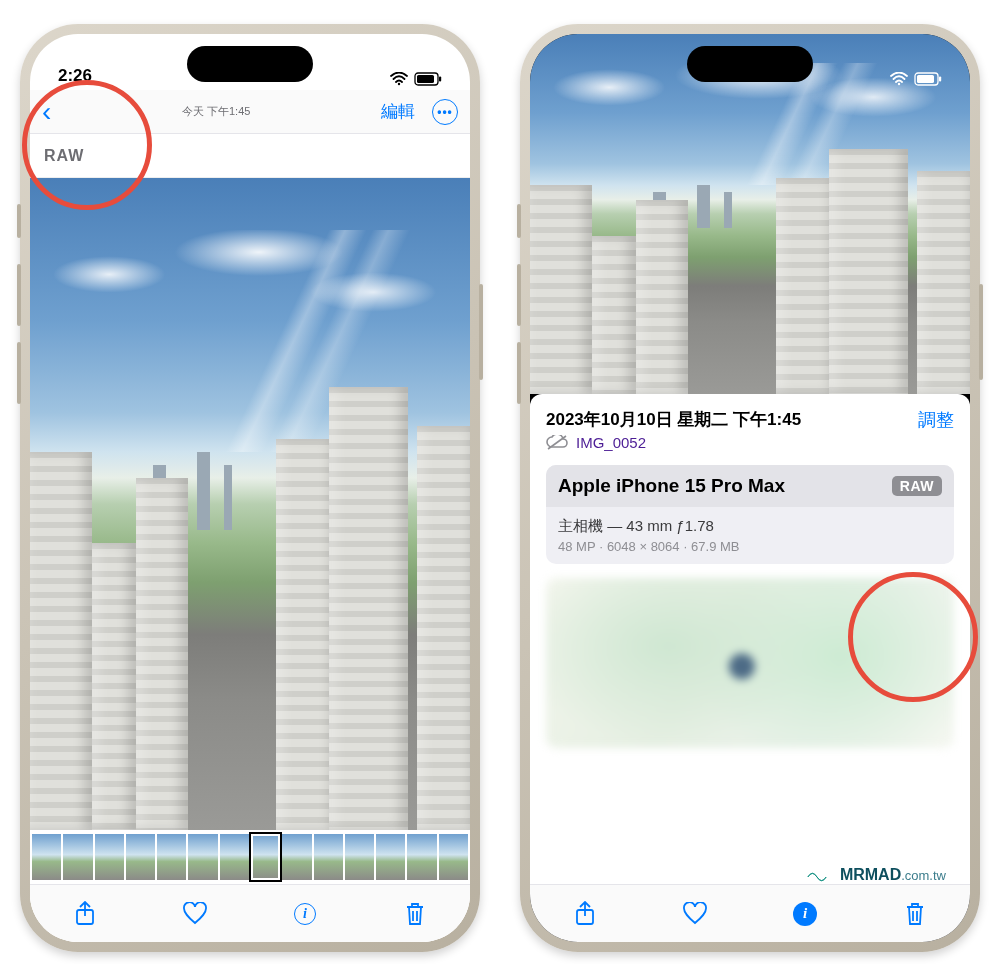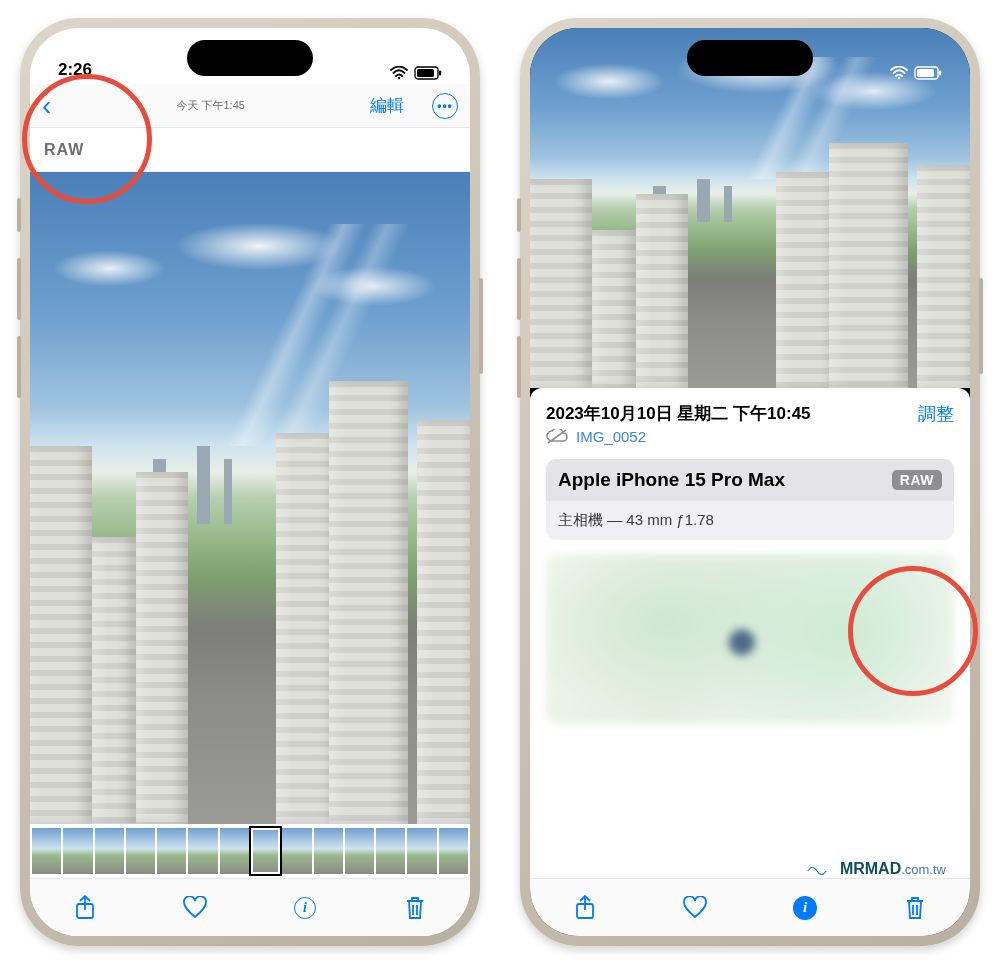--- a/index.html
+++ b/index.html
@@ -4,21 +4,21 @@
 <style>
   :root{
     --ios-blue:#007aff;
     --ios-gray:#8e8e93;
     --ios-light:#f2f2f7;
     --badge-gray:#8e8e93;
     --circle:#e74c3c;
   }
   *{box-sizing:border-box;margin:0;padding:0;font-family:-apple-system,"Helvetica Neue",Helvetica,Arial,sans-serif;}
   html,body{width:1000px;height:964px;background:#fff;}
-  .stage{position:relative;width:1000px;height:964px;display:flex;justify-content:space-between;padding:18px 20px;}
+  .stage{position:relative;width:1000px;height:964px;display:flex;justify-content:space-between;padding:24px 20px;}
   
   .phone{
     position:relative;width:460px;height:928px;border-radius:58px;
     background:linear-gradient(145deg,#dcd6ca,#b8b0a0);
     padding:10px;box-shadow:0 4px 10px rgba(0,0,0,.18);
   }
   .screen{
     position:relative;width:100%;height:100%;border-radius:48px;overflow:hidden;
     background:#fff;display:flex;flex-direction:column;
   }
@@ -35,21 +35,21 @@
   .status-icons{display:flex;gap:6px;align-items:center;}
   .wifi-svg,.batt-svg{display:block;}
   
   .navbar{
     height:44px;display:flex;align-items:center;justify-content:space-between;
     padding:0 12px;background:#fafafa;border-bottom:1px solid #e5e5ea;
   }
   .navbar .center{flex:1;text-align:center;line-height:1.2;}
   .title-main{font-size:15px;font-weight:600;color:#000;}
   .title-sub{font-size:11px;color:#6d6d72;}
-  .nav-right{display:flex;align-items:center;gap:28px;color:var(--ios-blue);font-size:17px;}
+  .nav-right{display:flex;align-items:center;gap:17px;color:var(--ios-blue);font-size:17px;}
   .back-chev{font-size:28px;color:var(--ios-blue);line-height:1;}
   .ellipsis{width:26px;height:26px;border:1.6px solid var(--ios-blue);border-radius:50%;display:flex;align-items:center;justify-content:center;font-weight:700;font-size:12px;color:var(--ios-blue);letter-spacing:1px;}
   
   .raw-bar{height:44px;background:#fff;display:flex;align-items:center;padding:0 14px;border-bottom:1px solid #eee;}
   .raw-text{font-size:16px;font-weight:600;color:#6d6d72;letter-spacing:1px;}
   
   .photo-area{flex:1;background:#fff;display:flex;flex-direction:column;}
   .main-photo{flex:1;}
   
   .city{width:100%;height:100%;background:
@@ -94,21 +94,21 @@
   .info-filled{width:24px;height:24px;border-radius:50%;background:var(--ios-blue);color:#fff;display:flex;align-items:center;justify-content:center;font-family:Georgia,serif;font-style:italic;font-weight:700;font-size:15px;}
   .info-outline{width:22px;height:22px;border-radius:50%;border:1.8px solid var(--ios-blue);color:var(--ios-blue);display:flex;align-items:center;justify-content:center;font-family:Georgia,serif;font-style:italic;font-weight:700;font-size:14px;}
   
   .screen-right{background:#000;}
   .screen-right .photo-top{height:360px;}
   .info-sheet{flex:1;background:#fff;border-top-left-radius:12px;border-top-right-radius:12px;display:flex;flex-direction:column;padding:14px 16px 0;gap:14px;}
   .caption-field{font-size:16px;color:#8e8e93;}
   .date-row{display:flex;justify-content:space-between;align-items:flex-start;}
   .date-main{font-size:17px;font-weight:700;color:#000;}
   .adjust-link{font-size:18px;color:var(--ios-blue);}
-  .file-row{display:flex;align-items:center;gap:8px;color:#3b82f6;font-size:15px;margin-top:2px;}
+  .file-row{display:flex;align-items:center;gap:8px;color:#4c1d95;font-size:15px;margin-top:2px;}
   .nosync-icon svg{display:block;}
   
   .cam-card{background:#efeff4;border-radius:10px;overflow:hidden;}
   .cam-head{display:flex;align-items:center;justify-content:space-between;padding:10px 12px;background:#e3e3e8;}
   .cam-model{font-size:19px;font-weight:700;color:#000;}
   .raw-pill{background:#8e8e93;color:#fff;font-weight:800;font-size:14px;letter-spacing:.5px;padding:2px 8px;border-radius:5px;}
   .cam-body{padding:10px 12px;}
   .lens-line{font-size:15px;color:#3a3a3c;}
   .meta-line{font-size:13px;color:#8e8e93;margin-top:3px;}
   .exif-row{display:flex;border-top:1px solid #d8d8dd;}
@@ -278,41 +278,42 @@
           <span class="bld bD"></span>
             <span class="bld bE"></span>
             <span class="bld bF"></span>
         </div>
       </div>
 
       <div class="info-sheet">
 
         <div>
           <div class="date-row">
-            <span class="date-main">2023年10月10日 星期二 下午10:45</span>
+            <span class="date-main">2023年10月10日 星期二 下午1:45</span>
             <span class="adjust-link">調整</span>
           </div>
           <div class="file-row">
             <span class="nosync-icon">
               <svg width="22" height="16" viewBox="0 0 22 16">
                   <path d="M6 12 A5 5 0 0 1 6 2 A6 6 0 0 1 17 4 A4 4 0 0 1 17 12 Z" fill="none" stroke="#8e8e93" stroke-width="1.6"></path>
                   <line x1="2" y1="14" x2="20" y2="1" stroke="#8e8e93" stroke-width="1.6"></line>
                 </svg>
             </span>
             <span>IMG_0052</span>
           </div>
         </div>
 
         <div class="cam-card">
           <div class="cam-head">
             <span class="cam-model">Apple iPhone 15 Pro Max</span>
             <span class="raw-pill">RAW</span>
           </div>
           <div class="cam-body">
             <div class="lens-line">主相機 — 43 mm ƒ1.78</div>
+            <div class="meta-line">48 MP · 6048 × 8064 · 67.9 MB</div>
           </div>
         </div>
 
         <div class="map-blur"></div>
       </div>
 
       <div class="toolbar">
         <span class="tb-btn">
           <svg width="22" height="26" viewBox="0 0 22 26" fill="none" stroke-width="1.8">
               <path d="M11 1 L11 15 M6 6 L11 1 L16 6"></path>

